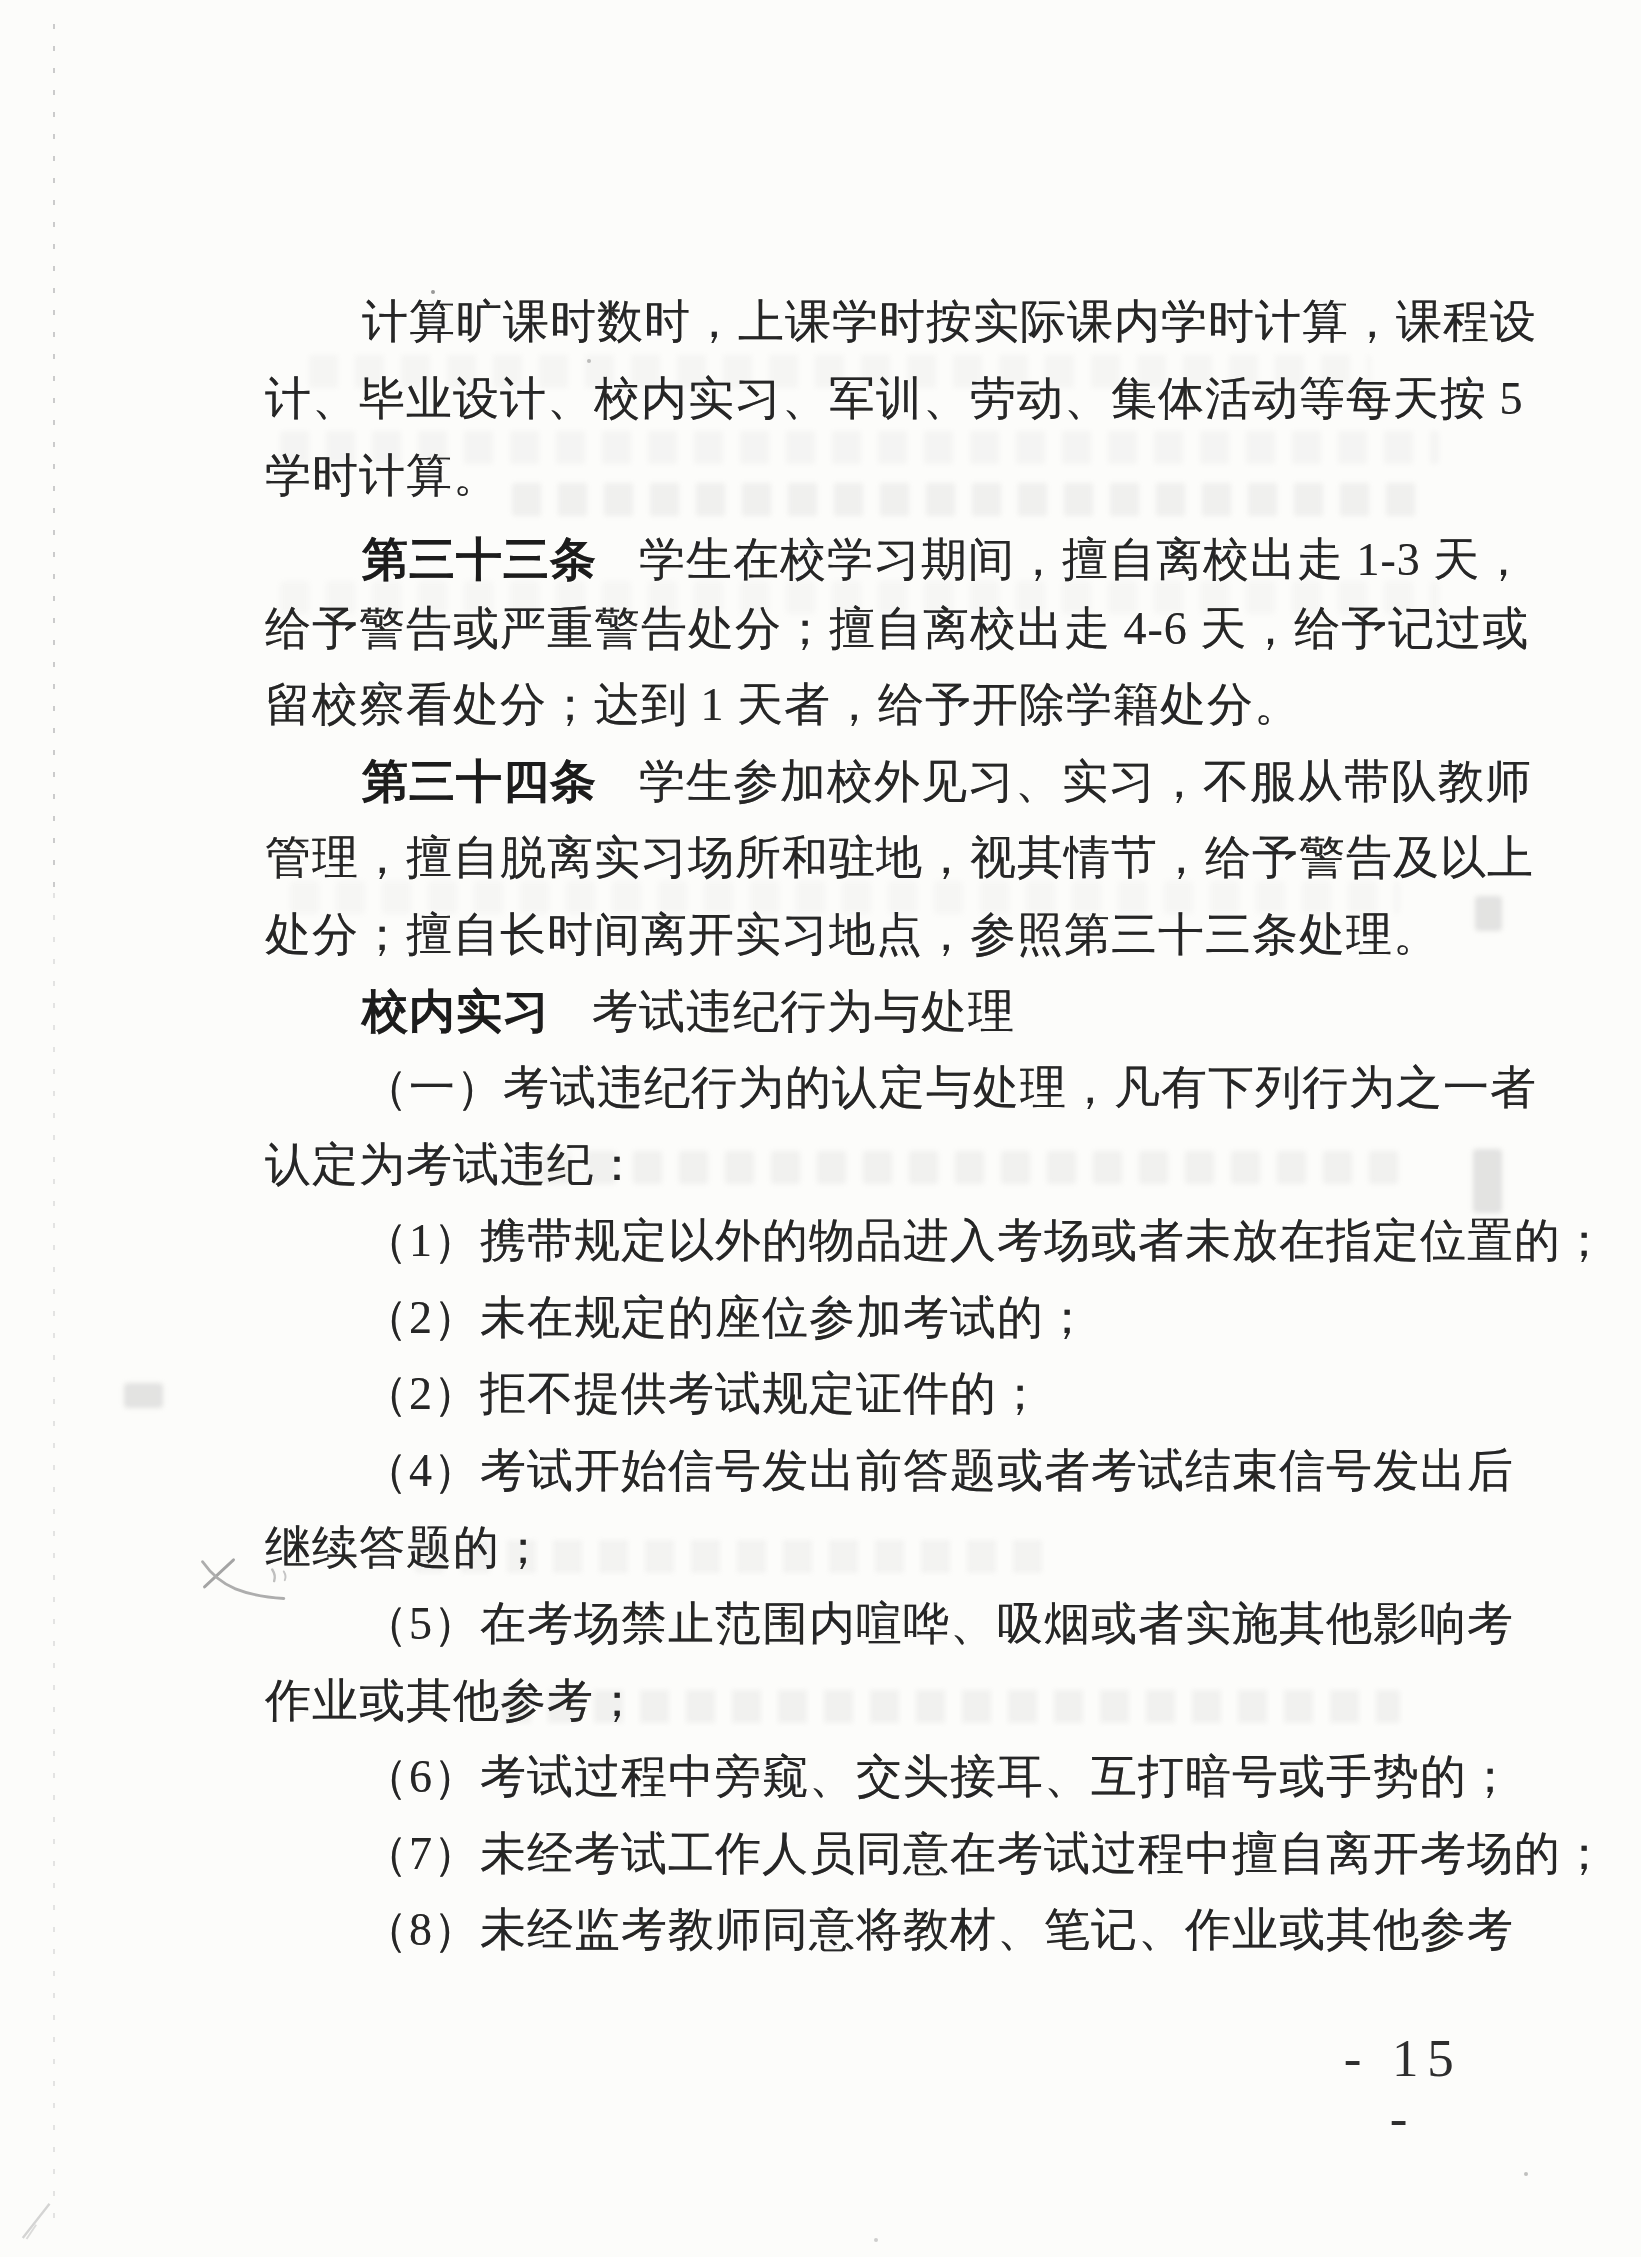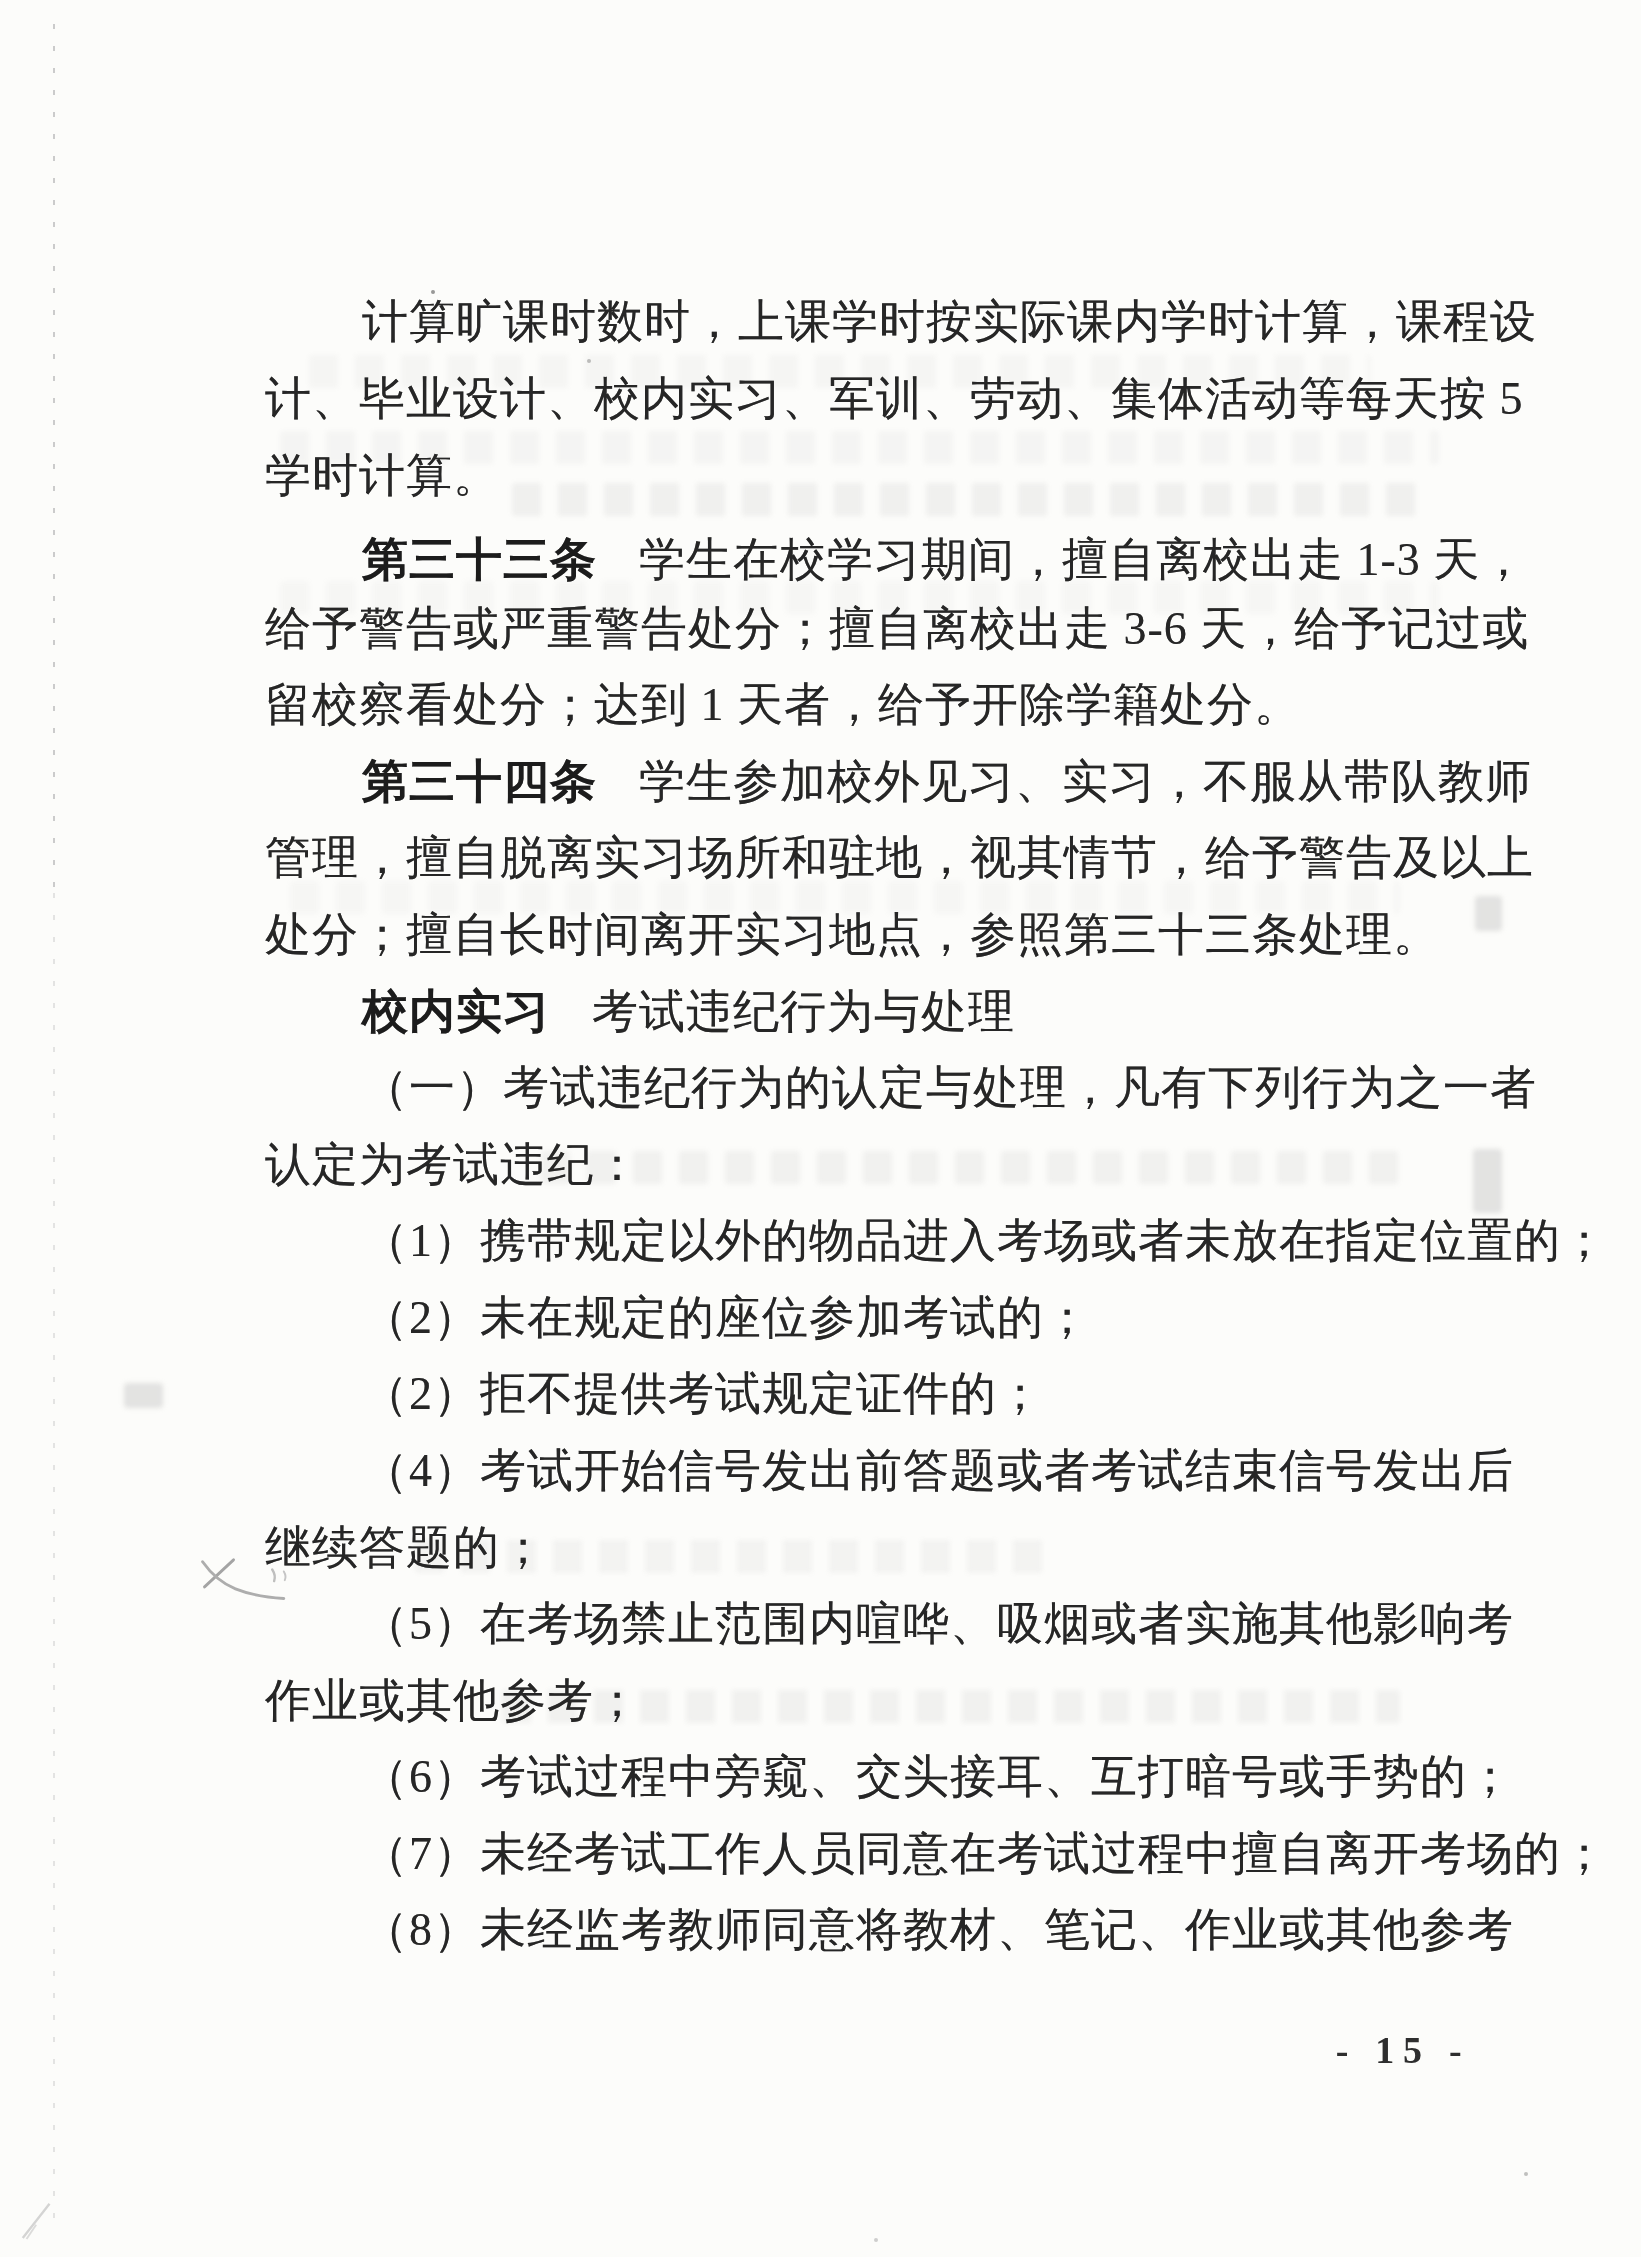--- a/index.html
+++ b/index.html
@@ -28,25 +28,24 @@
     font-weight:bold;
     margin-right:42px;
     color:#1c1c1c;
   }
   
   .pageno{
     position:absolute;
     left:1321px;
     top:2028px;
     width:164px;
-    font-size:38px;
+    font-size:53px;
     letter-spacing:8.7px;
     text-align:center;
     color:#2e2e2e;
-    font-weight:bold;
   }
   
   .edge-line{
     position:absolute;
     left:53px;width:1.9px;
     background:repeating-linear-gradient(180deg,
       rgba(90,90,95,.55) 0 4.8px, rgba(90,90,95,0) 4.8px 22px);
   }
   .edge-line.top{ top:24px; height:869px; opacity:.55; }
   .edge-line.bottom{ top:893px; height:1332px; opacity:.28; }
@@ -118,21 +117,21 @@
   <svg class="corner-mark" viewBox="0 0 46 50">
     <path d="M6 46 L34 10" stroke="#9a9a9a" stroke-width="2.5" fill="none"></path>
     <path d="M10 47 L20 32" stroke="#ababab" stroke-width="2" fill="none"></path>
   </svg>
 
   <div id="doc-text">
       <div class="line indent" style="top: 295px;"><span>计算旷课时数时，上课学时按实际课内学时计算，课程设</span></div>
       <div class="line" style="top: 372px;"><span>计、毕业设计、校内实习、军训、劳动、集体活动等每天按 5</span></div>
       <div class="line" style="top: 449px;"><span>学时计算。</span></div>
       <div class="line indent" style="top: 525px; margin-top: 8px;"><span class="hdr">第三十三条</span><span>学生在校学习期间，擅自离校出走 1-3 天，</span></div>
-      <div class="line" style="top: 602px;"><span>给予警告或严重警告处分；擅自离校出走 3-6 天，给予记过或</span></div>
+      <div class="line" style="top: 602px;"><span>给予警告或严重警告处分；擅自离校出走 4-6 天，给予记过或</span></div>
       <div class="line" style="top: 678px;"><span>留校察看处分；达到 1 天者，给予开除学籍处分。</span></div>
       <div class="line indent" style="top: 755px;"><span class="hdr">第三十四条</span><span>学生参加校外见习、实习，不服从带队教师</span></div>
       <div class="line" style="top: 831px;"><span>管理，擅自脱离实习场所和驻地，视其情节，给予警告及以上</span></div>
       <div class="line" style="top: 908px;"><span>处分；擅自长时间离开实习地点，参照第三十三条处理。</span></div>
       <div class="line indent" style="top: 985px;"><span class="hdr">校内实习</span><span>考试违纪行为与处理</span></div>
       <div class="line indent" style="top: 1061px;"><span>（一）考试违纪行为的认定与处理，凡有下列行为之一者</span></div>
       <div class="line" style="top: 1138px;"><span>认定为考试违纪：</span></div>
       <div class="line indent" style="top: 1214px;"><span>（1）携带规定以外的物品进入考场或者未放在指定位置的；</span></div>
       <div class="line indent" style="top: 1291px;"><span>（2）未在规定的座位参加考试的；</span></div>
       <div class="line indent" style="top: 1367px;"><span>（2）拒不提供考试规定证件的；</span></div>

